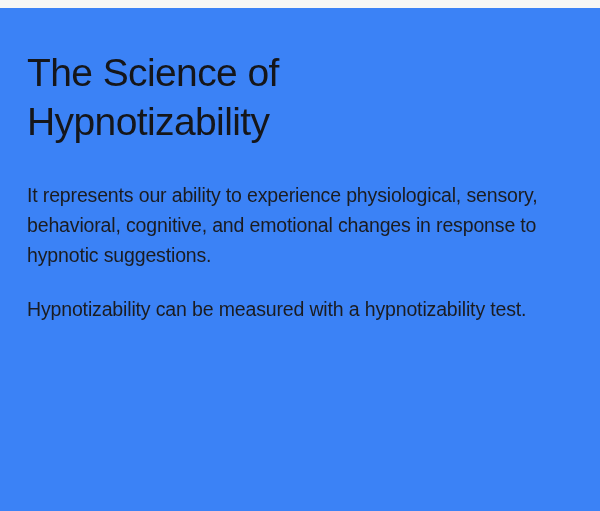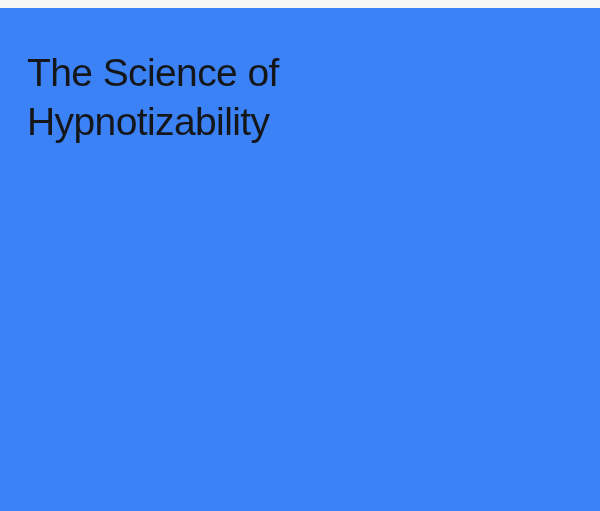--- a/index.html
+++ b/index.html
@@ -43,13 +43,15 @@
   }
   .para:last-child {
     margin-bottom: 0;
   }
 </style>
 </head>
 <body>
 
 <div class="page">
   <h1 class="title">The Science of Hypnotizability</h1>
+  <p class="para">It represents our ability to experience physiological, sensory, behavioral, cognitive, and emotional changes in response to hypnotic suggestions.</p>
+  <p class="para">Hypnotizability can be measured with a hypnotizability test.</p>
 </div>
 
 </body></html>

